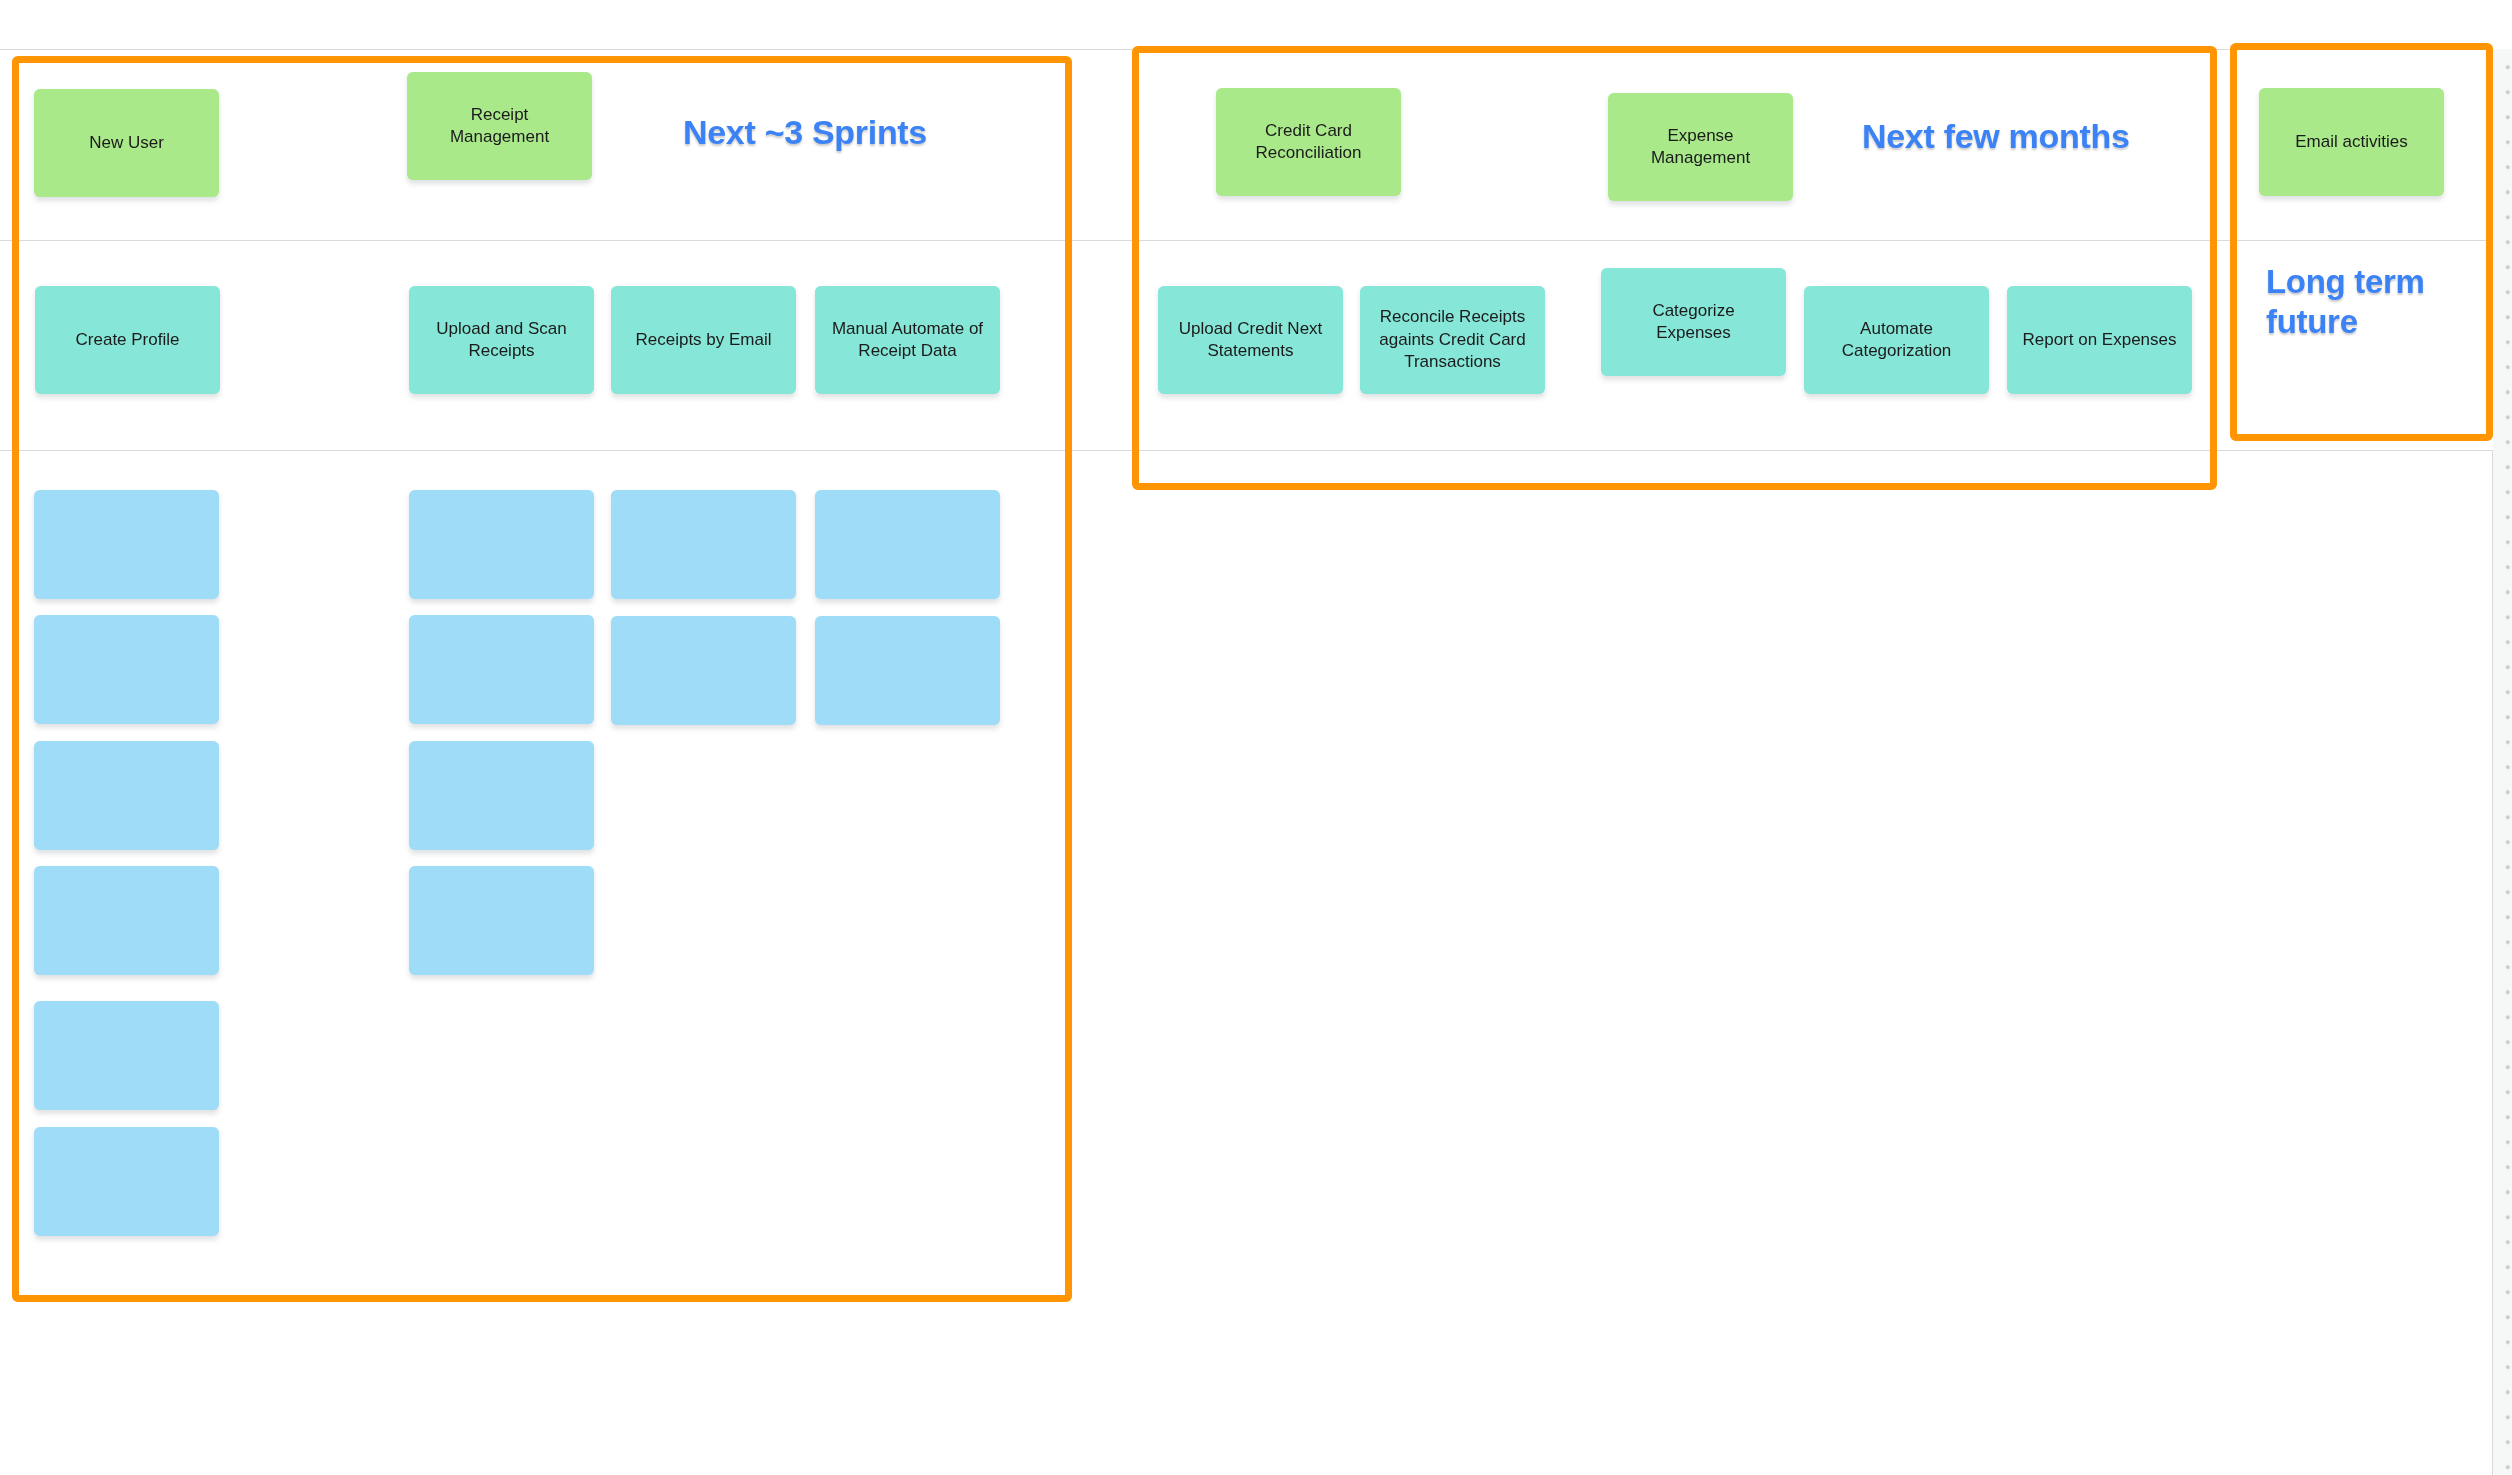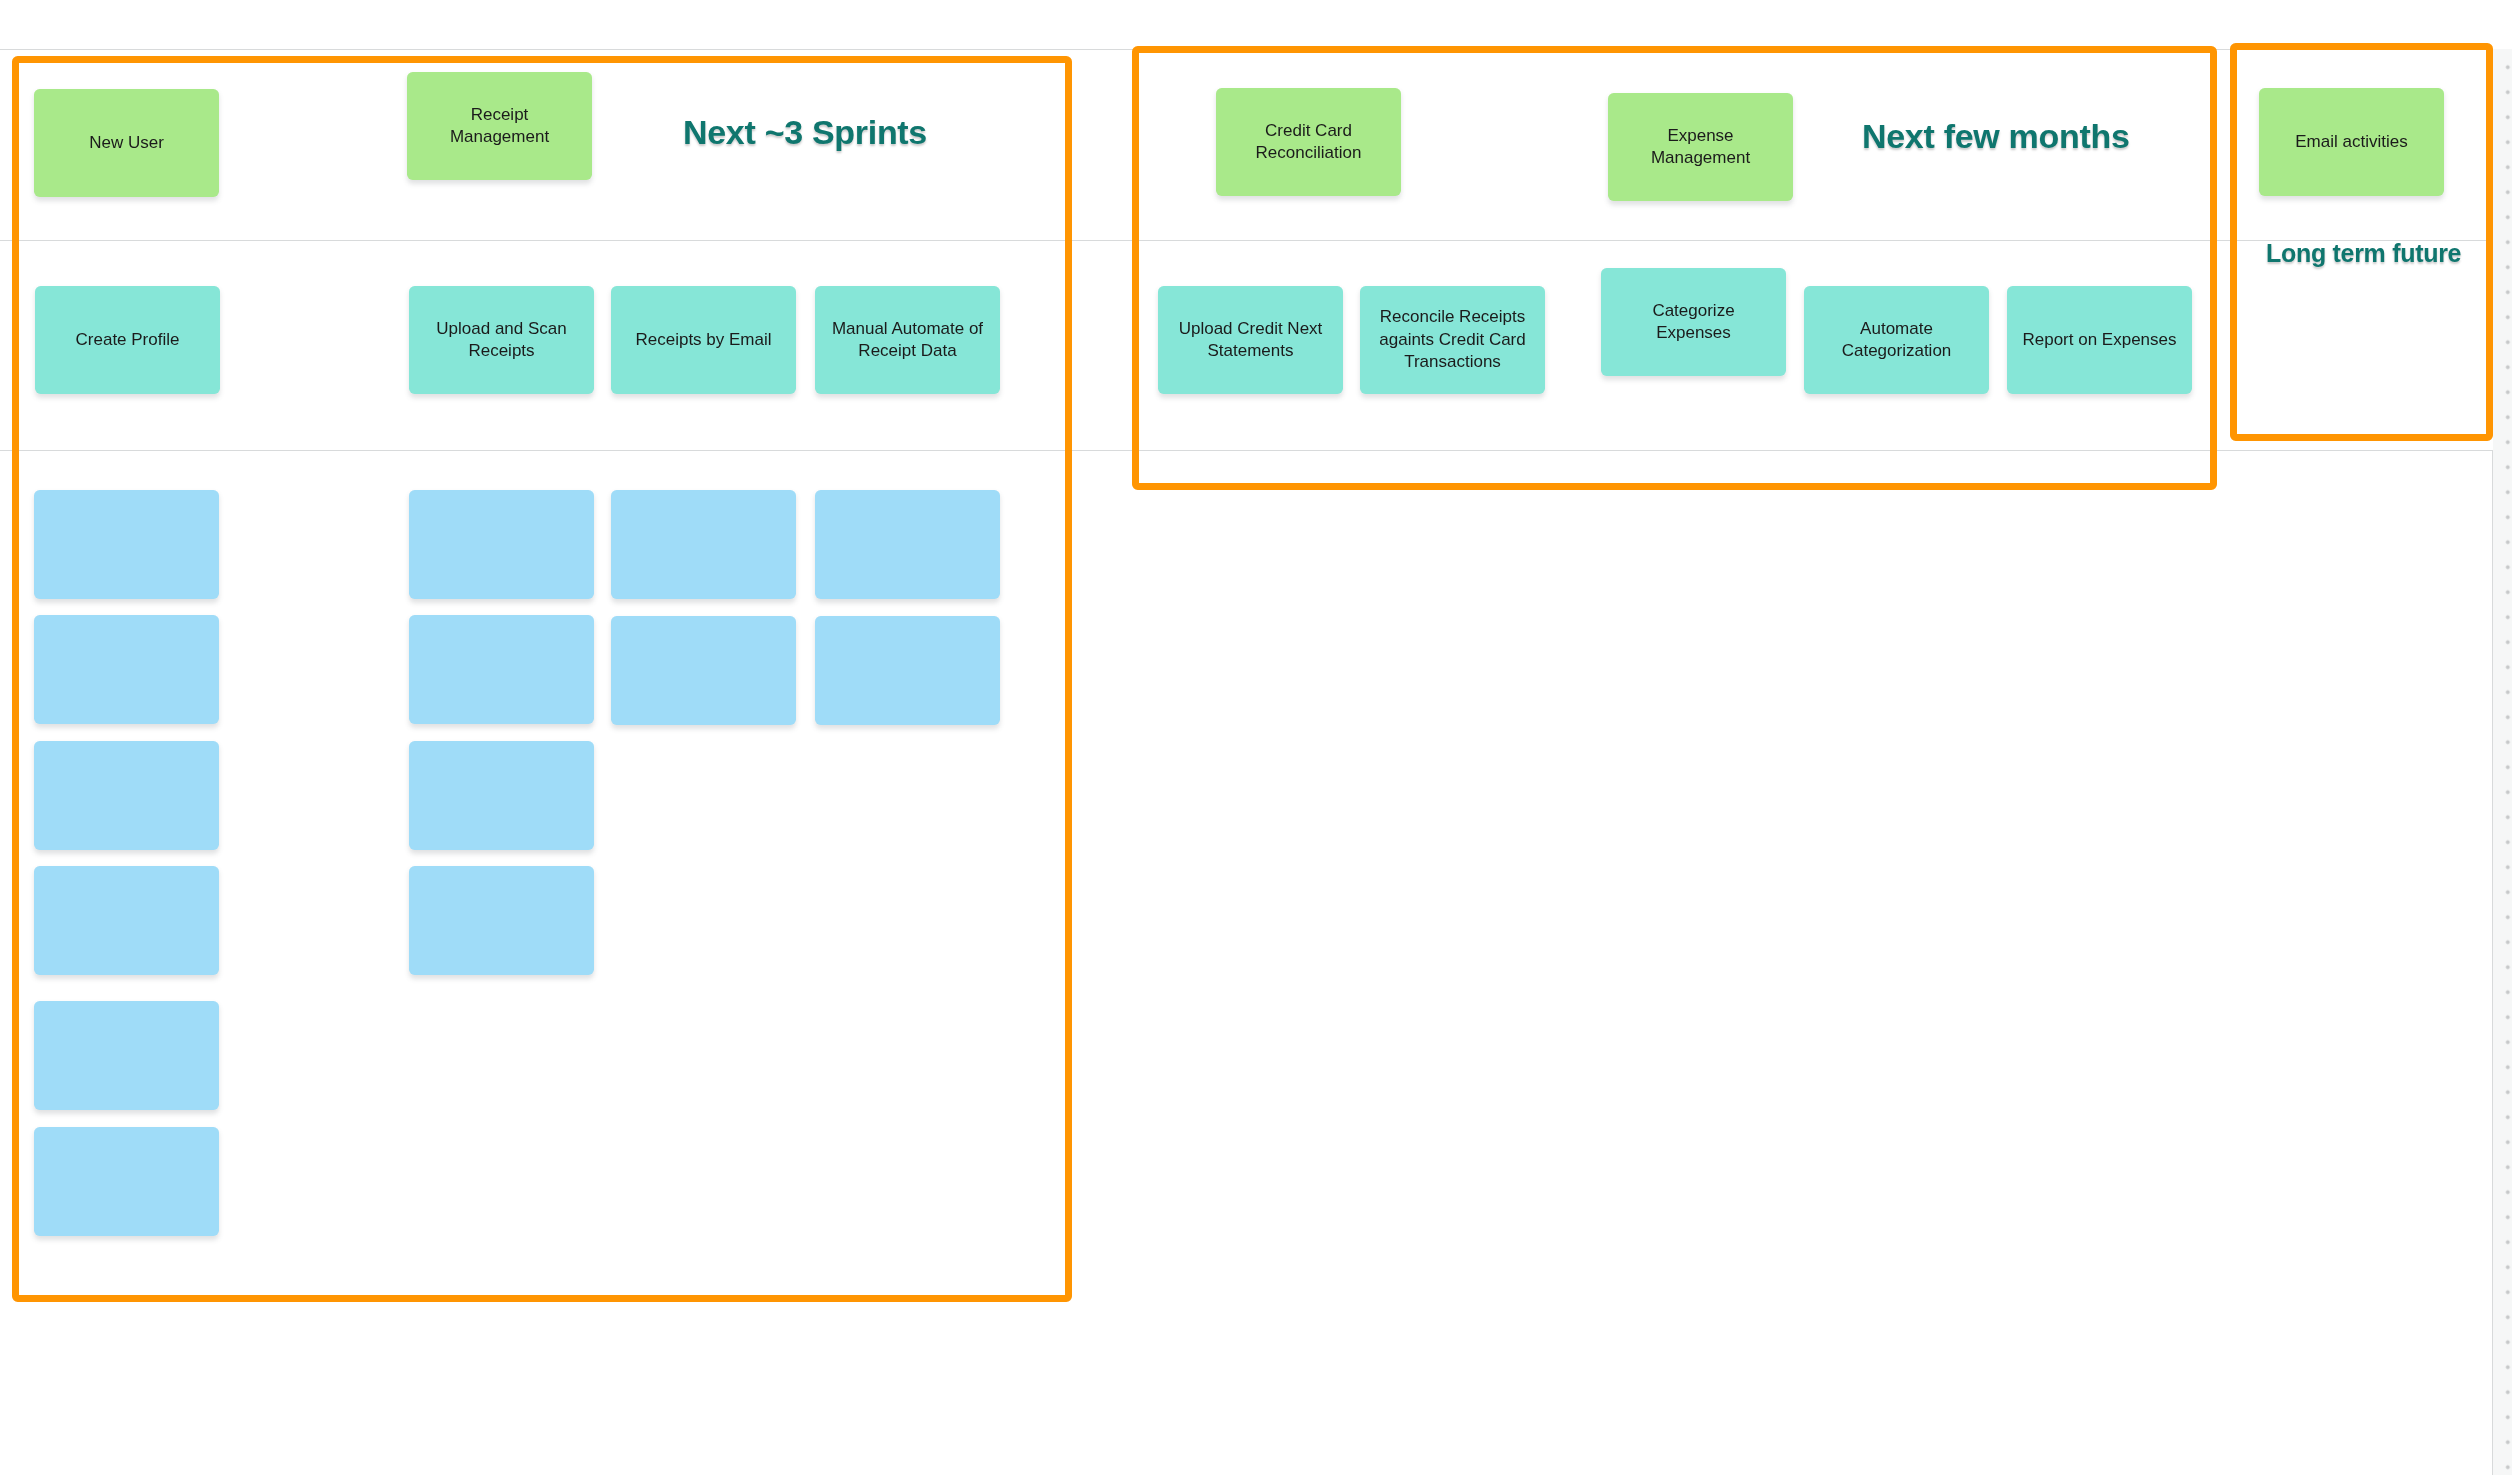--- a/index.html
+++ b/index.html
@@ -19,21 +19,21 @@
     background-size:25px 25px;
     background-position:2.3px 5.7px;
   }
   
   .frame{
     position:absolute;border:7.4px solid #ff9502;border-radius:5.7px;
     background:transparent;box-sizing:border-box;
   }
   
   .frame-title{
-    position:absolute;color:#0f766e;font-weight:700;font-size:34px;
+    position:absolute;color:#3b82f6;font-weight:700;font-size:34px;
     line-height:1.22;letter-spacing:-0.3px;white-space:nowrap;
     text-shadow:0 1.7px 2.3px rgba(0,0,0,0.22);
   }
   .frame-title.wrap{white-space:normal;width:200px;}
   
   .note{
     position:absolute;width:185px;height:108px;border-radius:5.7px;
     display:flex;align-items:center;justify-content:center;text-align:center;
     padding:0 12.6px;box-sizing:border-box;
     font-size:17px;line-height:1.32;color:#1b1b1b;
@@ -51,21 +51,21 @@
 <div class="hline" style="top:450px"></div>
 <div class="vline" style="left:2492px;top:450px;height:1025px"></div>
 <div class="dot-strip"></div>
 
 <div class="frame" style="left:12px;top:56px;width:1060px;height:1246px"></div>
 <div class="frame" style="left:1132px;top:46px;width:1085px;height:444px"></div>
 <div class="frame" style="left:2230px;top:43px;width:263px;height:398px"></div>
 
 <div class="frame-title" style="left:683px;top:112px">Next ~3 Sprints</div>
 <div class="frame-title" style="left:1862px;top:116px">Next few months</div>
-<div class="frame-title wrap" style="left:2266px;top:238px;font-size:25px">Long term future</div>
+<div class="frame-title wrap" style="left:2266px;top:262px;font-size:33px">Long term future</div>
 
 <div class="note green" style="left:34px;top:89px">New User</div>
 <div class="note green" style="left:407px;top:72px">Receipt Management</div>
 <div class="note green" style="left:1216px;top:88px">Credit Card Reconciliation</div>
 <div class="note green" style="left:1608px;top:93px">Expense Management</div>
 <div class="note green" style="left:2259px;top:88px">Email activities</div>
 
 <div class="note teal" style="left:35px;top:286px">Create Profile</div>
 <div class="note teal" style="left:409px;top:286px">Upload and Scan Receipts</div>
 <div class="note teal" style="left:611px;top:286px">Receipts by Email</div>

